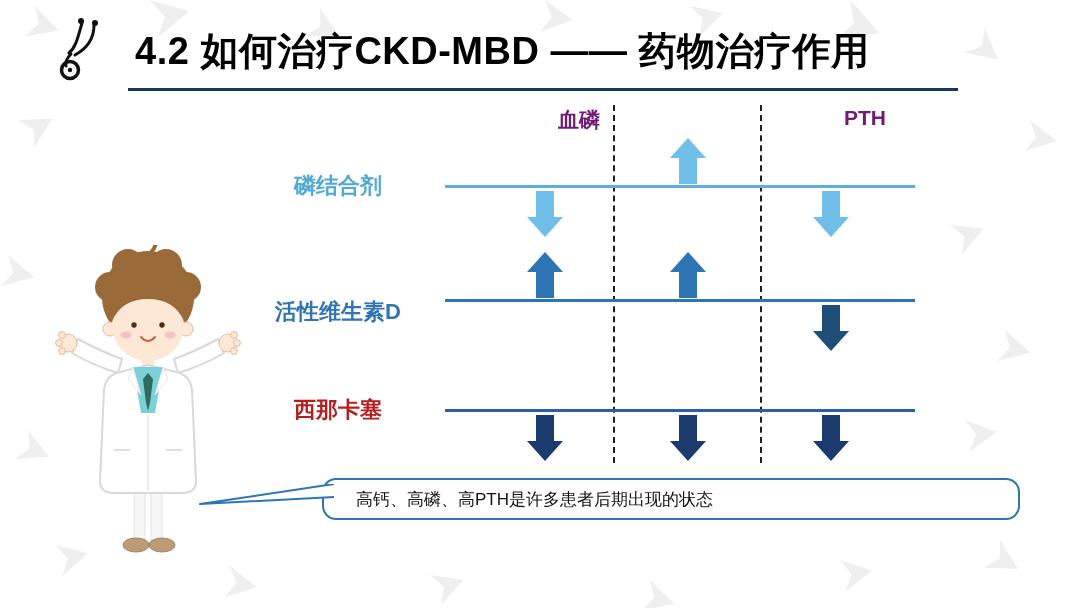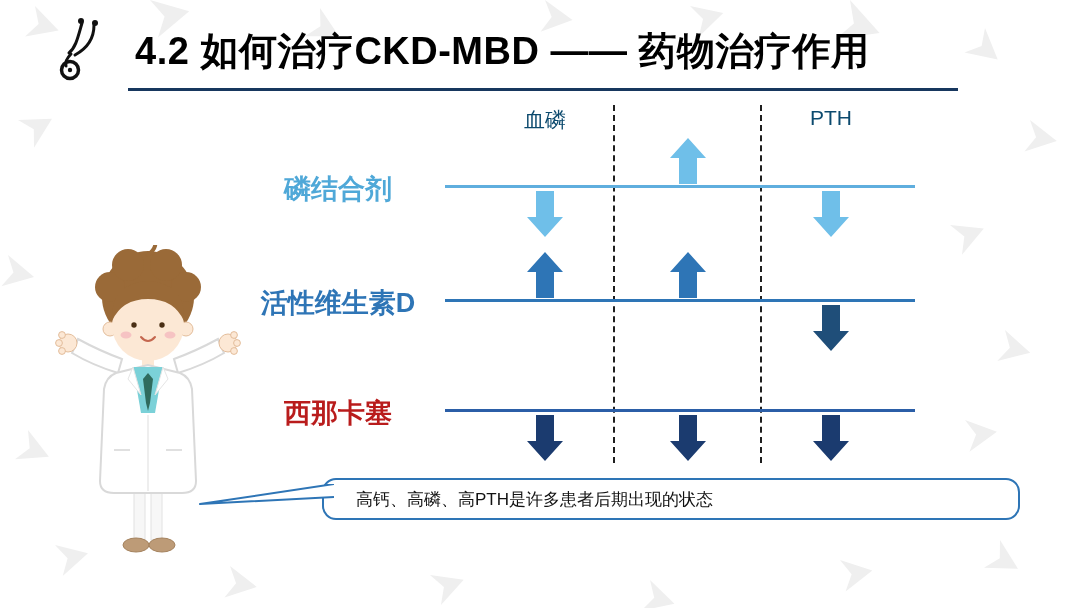--- a/index.html
+++ b/index.html
@@ -12,32 +12,32 @@
   .bg-pattern { position:absolute; left:0; top:0; z-index:0; }
 
   .steth { position:absolute; left:52px; top:16px; z-index:2; }
   .title {
     position:absolute; left:135px; top:26px; z-index:2;
     font-size:38px; font-weight:bold; color:#000; letter-spacing:.5px; white-space:nowrap;
   }
   .title-underline { position:absolute; left:128px; top:88px; width:830px; height:3px; background:#17375E; z-index:2; }
 
   .col-header {
-    position:absolute; top:106px; width:110px; text-align:center; z-index:2;
-    font-size:21px; font-weight:normal; color:#0c4a6e;
+    position:absolute; top:106px; width:110px; text-align:right; z-index:2;
+    font-size:21px; font-weight:bold; color:#701a75;
   }
   .h0 { left:490px; } .h1 { left:633px; } .h2 { left:776px; }
 
   .dash { position:absolute; top:105px; height:358px; width:0; border-left:2px dashed #1f1f1f; z-index:1; }
   .d0 { left:613px; } .d1 { left:760px; }
 
   .row { position:absolute; left:0; width:1080px; height:0; z-index:2; }
   .row-label {
     position:absolute; left:248px; top:-15px; width:180px; text-align:center;
-    font-size:27px; font-weight:bold; white-space:nowrap;
+    font-size:22px; font-weight:bold; white-space:nowrap;
   }
   .row-line { position:absolute; left:445px; top:-1px; width:470px; height:3px; }
   .arrow-slot { position:absolute; width:36px; height:46px; }
   .arrow-slot svg { display:block; }
   .arrow-slot.up   { top:-48px; }
   .arrow-slot.down { top:5px; }
   .c0 { left:527px; } .c1 { left:670px; } .c2 { left:813px; }
 
   .doctor { position:absolute; left:48px; top:245px; z-index:1; }
 
@@ -114,21 +114,21 @@
         </svg>
       </div>
     <div class="arrow-slot c2 down">
         <svg width="36" height="46" viewBox="0 0 36 46">
           <polygon points="18,46 0,26 9,26 9,0 27,0 27,26 36,26" fill="#6FBFE9"></polygon>
         </svg>
       </div>
   </div>
 
   <div class="row" style="top:300px">
-    <span class="row-label" style="color: rgb(46, 117, 182);">活性维生素D</span>
+    <span class="row-label" style="color: rgb(46, 117, 182); margin-top: 12px;">活性维生素D</span>
     <div class="row-line" style="background: rgb(46, 117, 182);"></div>
     <div class="arrow-slot c0 up">
         <svg width="36" height="46" viewBox="0 0 36 46">
           <polygon points="18,0 36,20 27,20 27,46 9,46 9,20 0,20" fill="#2E75B6"></polygon>
         </svg>
       </div>
     <div class="arrow-slot c1 up">
         <svg width="36" height="46" viewBox="0 0 36 46">
           <polygon points="18,0 36,20 27,20 27,46 9,46 9,20 0,20" fill="#2E75B6"></polygon>
         </svg>

